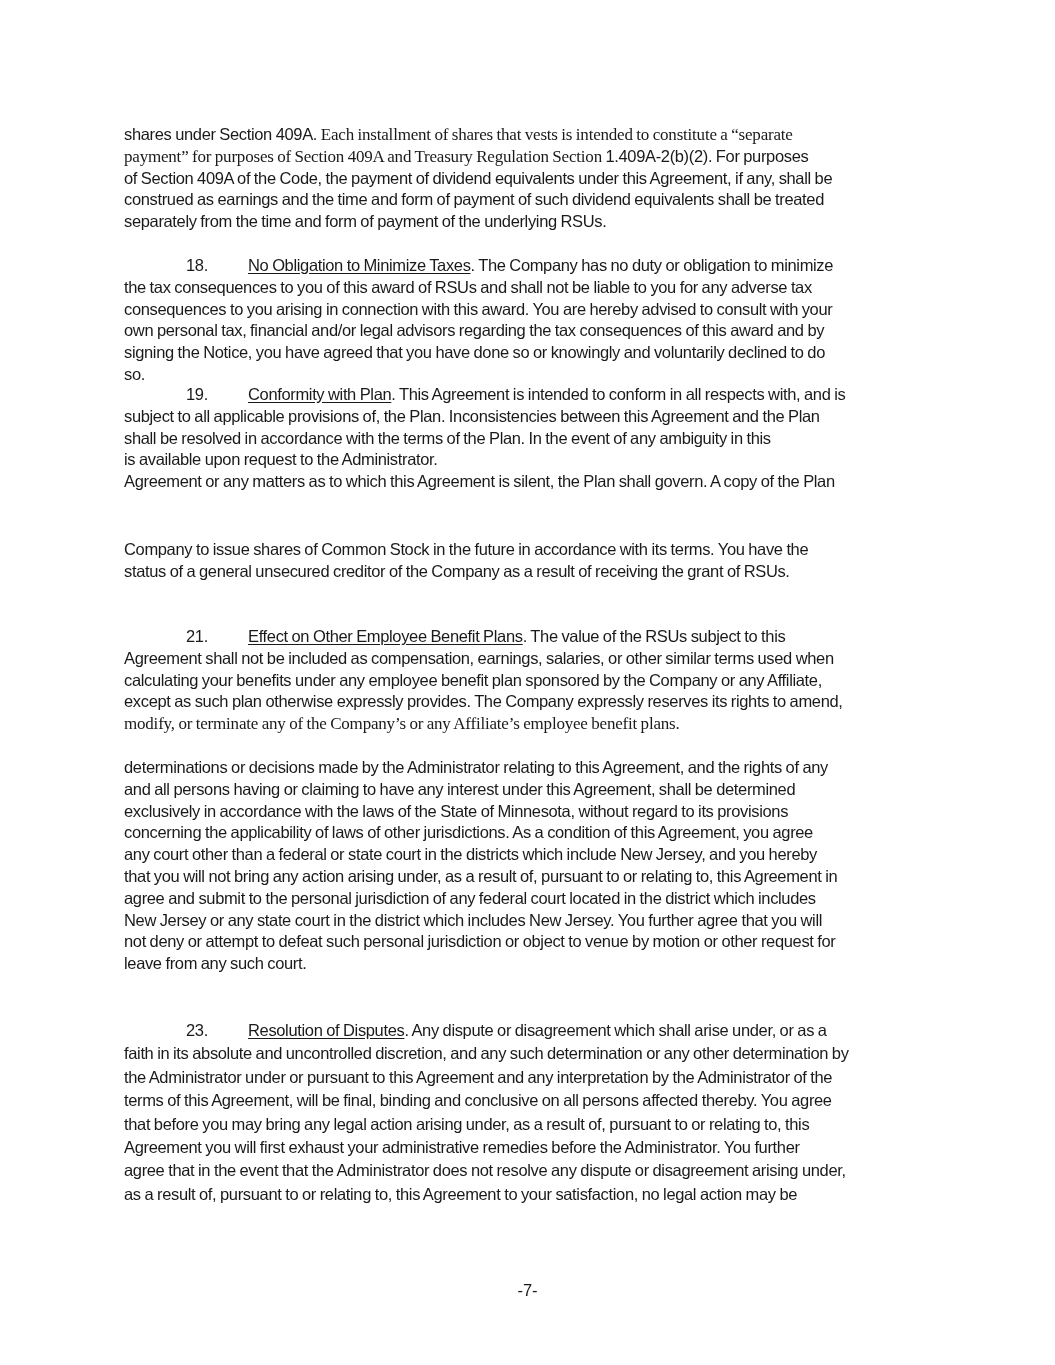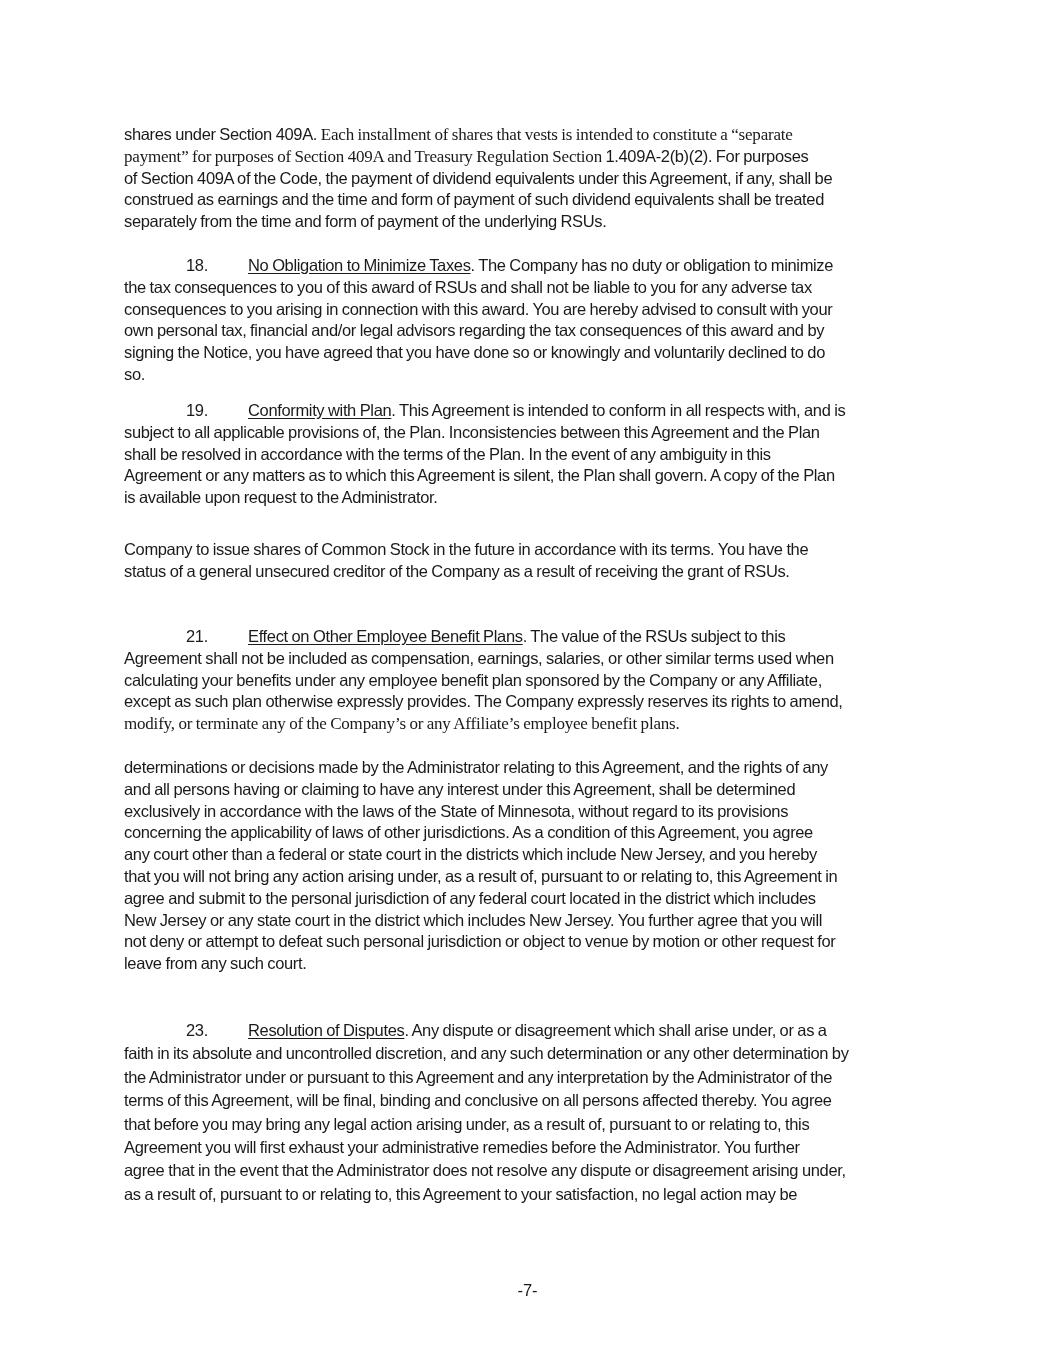--- a/index.html
+++ b/index.html
@@ -39,26 +39,26 @@
 
   <div class="para" style="top:255px;">
     <span class="line first"><span class="num">18.</span><span class="heading">No Obligation to Minimize Taxes</span><span>.  The Company has no duty or obligation to minimize</span></span>
     <span class="line">the tax consequences to you of this award of RSUs and shall not be liable to you for any adverse tax</span>
     <span class="line">consequences to you arising in connection with this award.  You are hereby advised to consult with your</span>
     <span class="line">own personal tax, financial and/or legal advisors regarding the tax consequences of this award and by</span>
     <span class="line">signing the Notice, you have agreed that you have done so or knowingly and voluntarily declined to do</span>
     <span class="line">so.</span>
   </div>
 
-  <div class="para" style="top:400px;">
+  <div class="para" style="top:384px;">
     <span class="line first"><span class="num">19.</span><span class="heading">Conformity with Plan</span><span>.  This Agreement is intended to conform in all respects with, and is</span></span>
     <span class="line">subject to all applicable provisions of, the Plan.  Inconsistencies between this Agreement and the Plan</span>
     <span class="line">shall be resolved in accordance with the terms of the Plan.  In the event of any ambiguity in this</span>
+    <span class="line">is available upon request to the Administrator.</span>
     <span class="line">Agreement or any matters as to which this Agreement is silent, the Plan shall govern.  A copy of the Plan</span>
-    <span class="line">is available upon request to the Administrator.</span>
   </div>
 
   <div class="para" style="top:539px;">
     <span class="line">Company to issue shares of Common Stock in the future in accordance with its terms.  You have the</span>
     <span class="line">status of a general unsecured creditor of the Company as a result of receiving the grant of RSUs.</span>
   </div>
 
   <div class="para" style="top:626px;">
     <span class="line first"><span class="num">21.</span><span class="heading">Effect on Other Employee Benefit Plans</span><span>.  The value of the RSUs subject to this</span></span>
     <span class="line">Agreement shall not be included as compensation, earnings, salaries, or other similar terms used when</span>

